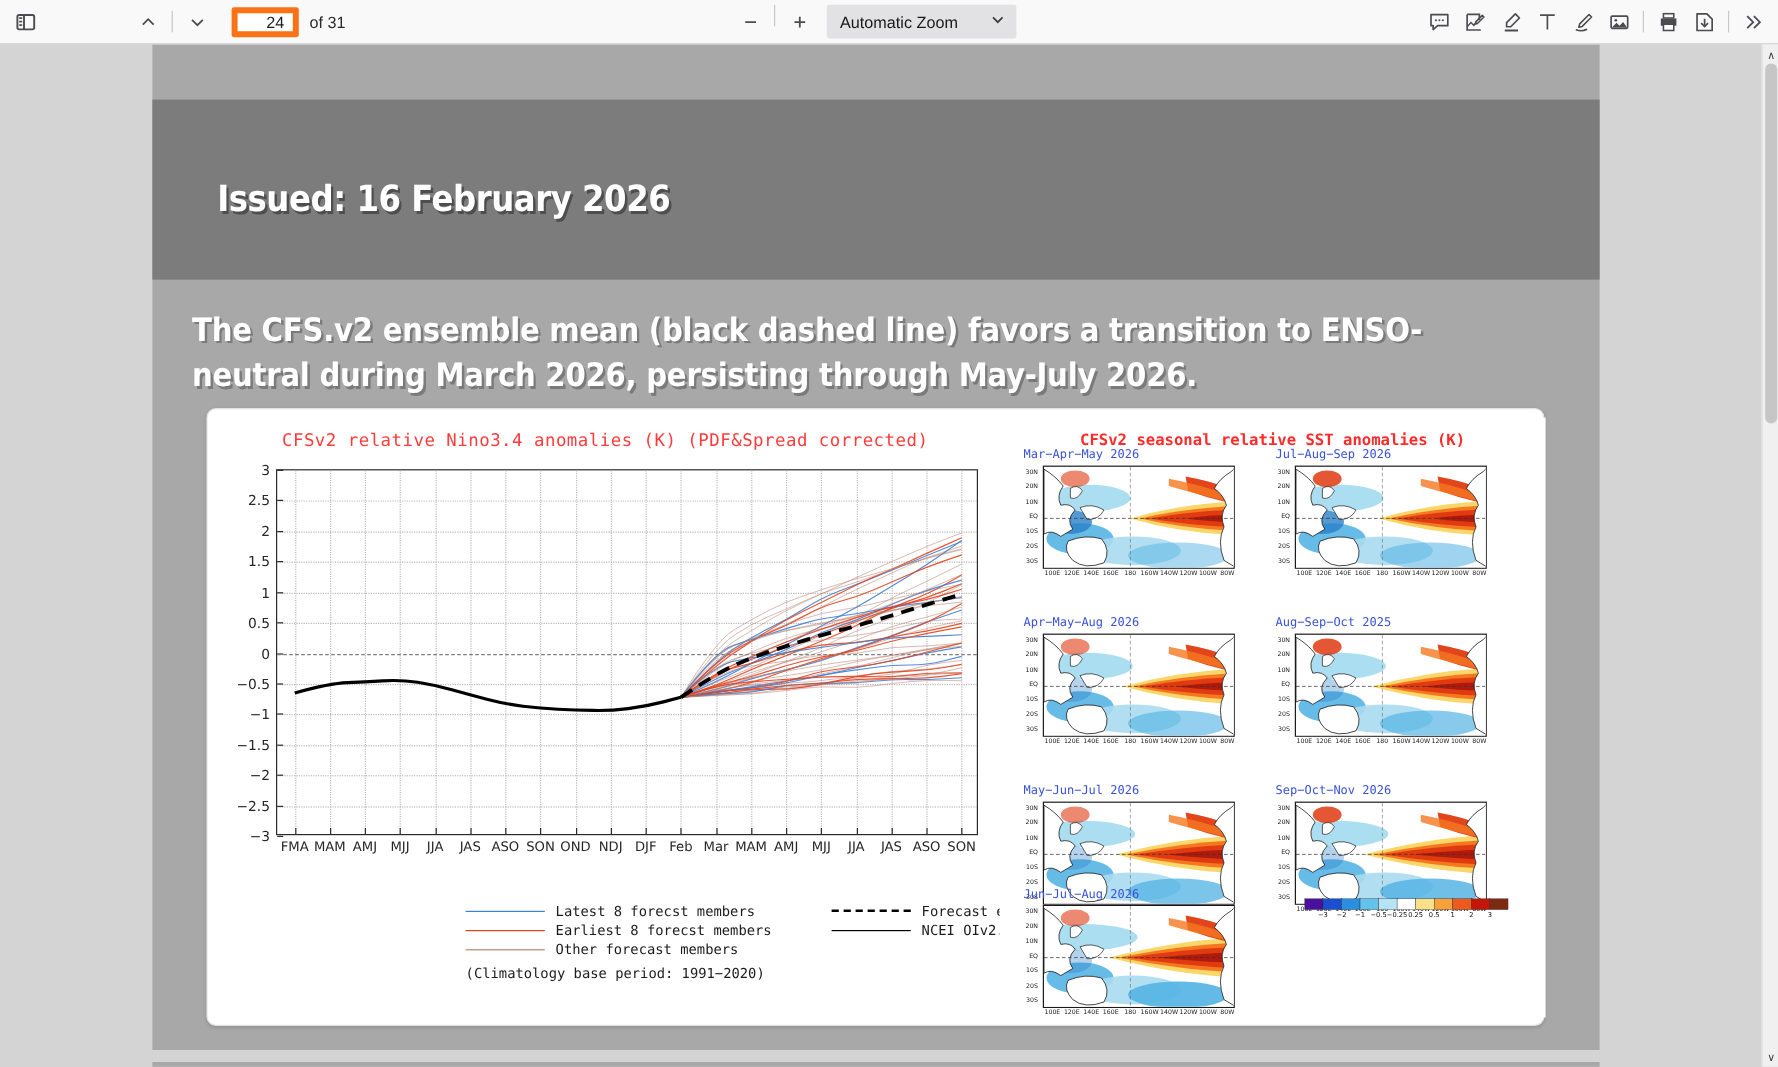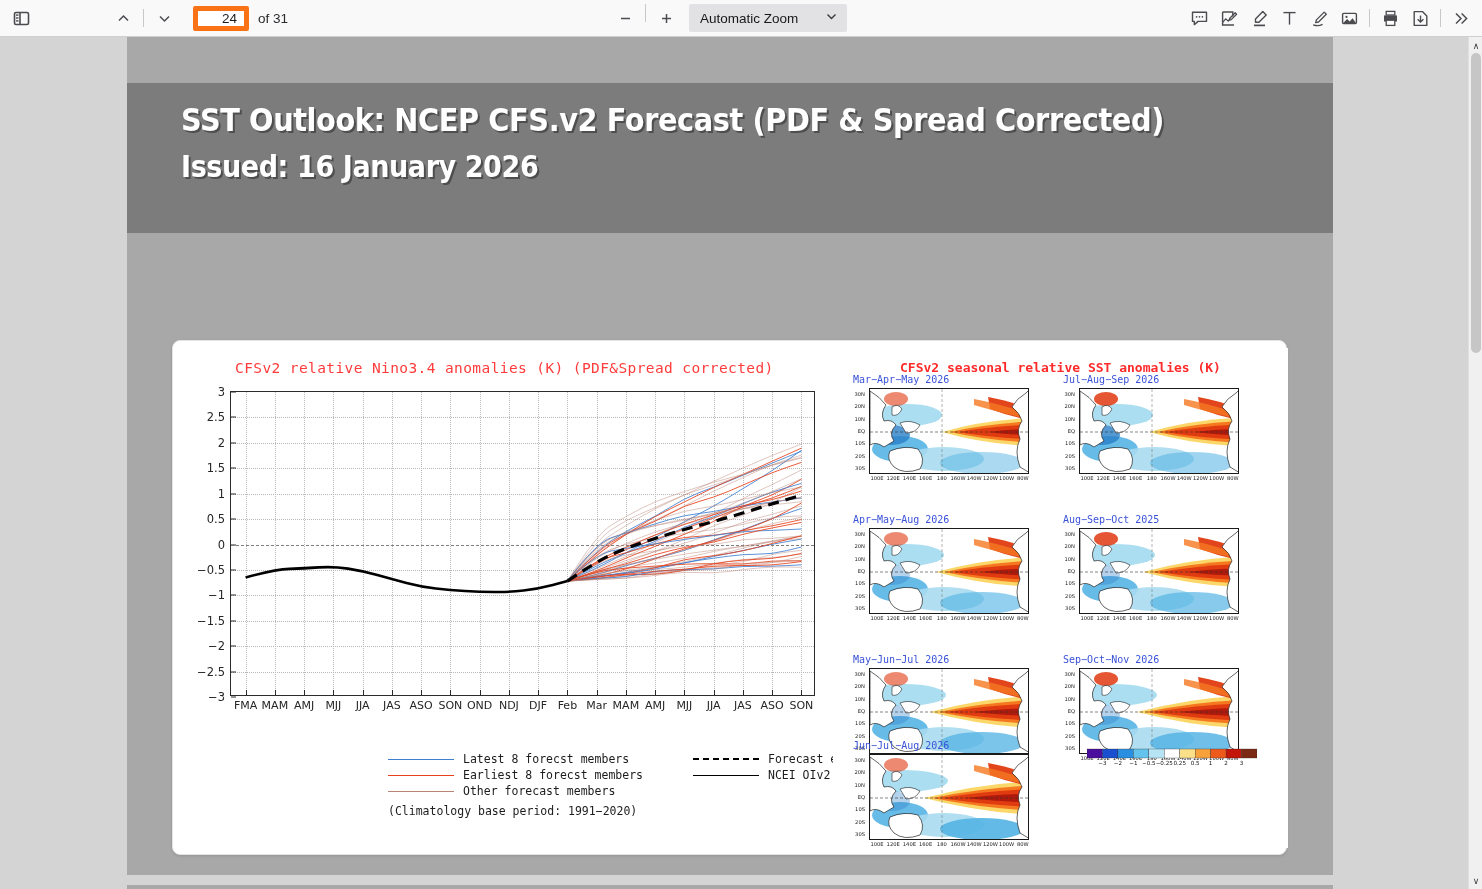--- a/index.html
+++ b/index.html
@@ -375,24 +375,24 @@
       </svg>
     </div>
   </div>
 </div>
 
 <div id="viewer">
 
   <div id="pdf-page">
 
     <div id="slide-header">
-      <div id="slide-title" class="slide-title-line">SST Outlook: NCEP CFS.v2 Forecast (PDF &amp; Spread Corrected)</div>
-      <div id="slide-subtitle" class="slide-title-line">Issued: 16 January 2026</div>
-    </div>
-
+      <div id="slide-subtitle" class="slide-title-line">Issued: 16 February 2026</div>
+    </div>
+
+    <div id="slide-body">The CFS.v2 ensemble mean (black dashed line) favors a transition to ENSO-neutral during March 2026, persisting through May-July 2026.</div>
 
     <div id="figure-card">
 
       <div id="linechart">
         <div id="chart-title">CFSv2 relative Nino3.4 anomalies (K) (PDF&amp;Spread corrected)</div>
         <div id="plot-area">
           <div id="y-axis">
               <div class="ytick-mark" style="top: 0px;"></div>
               <div class="ytick-label" style="top: 0px;">3</div>
               <div class="gridline-h" style="top: 25.4167px;"></div>

